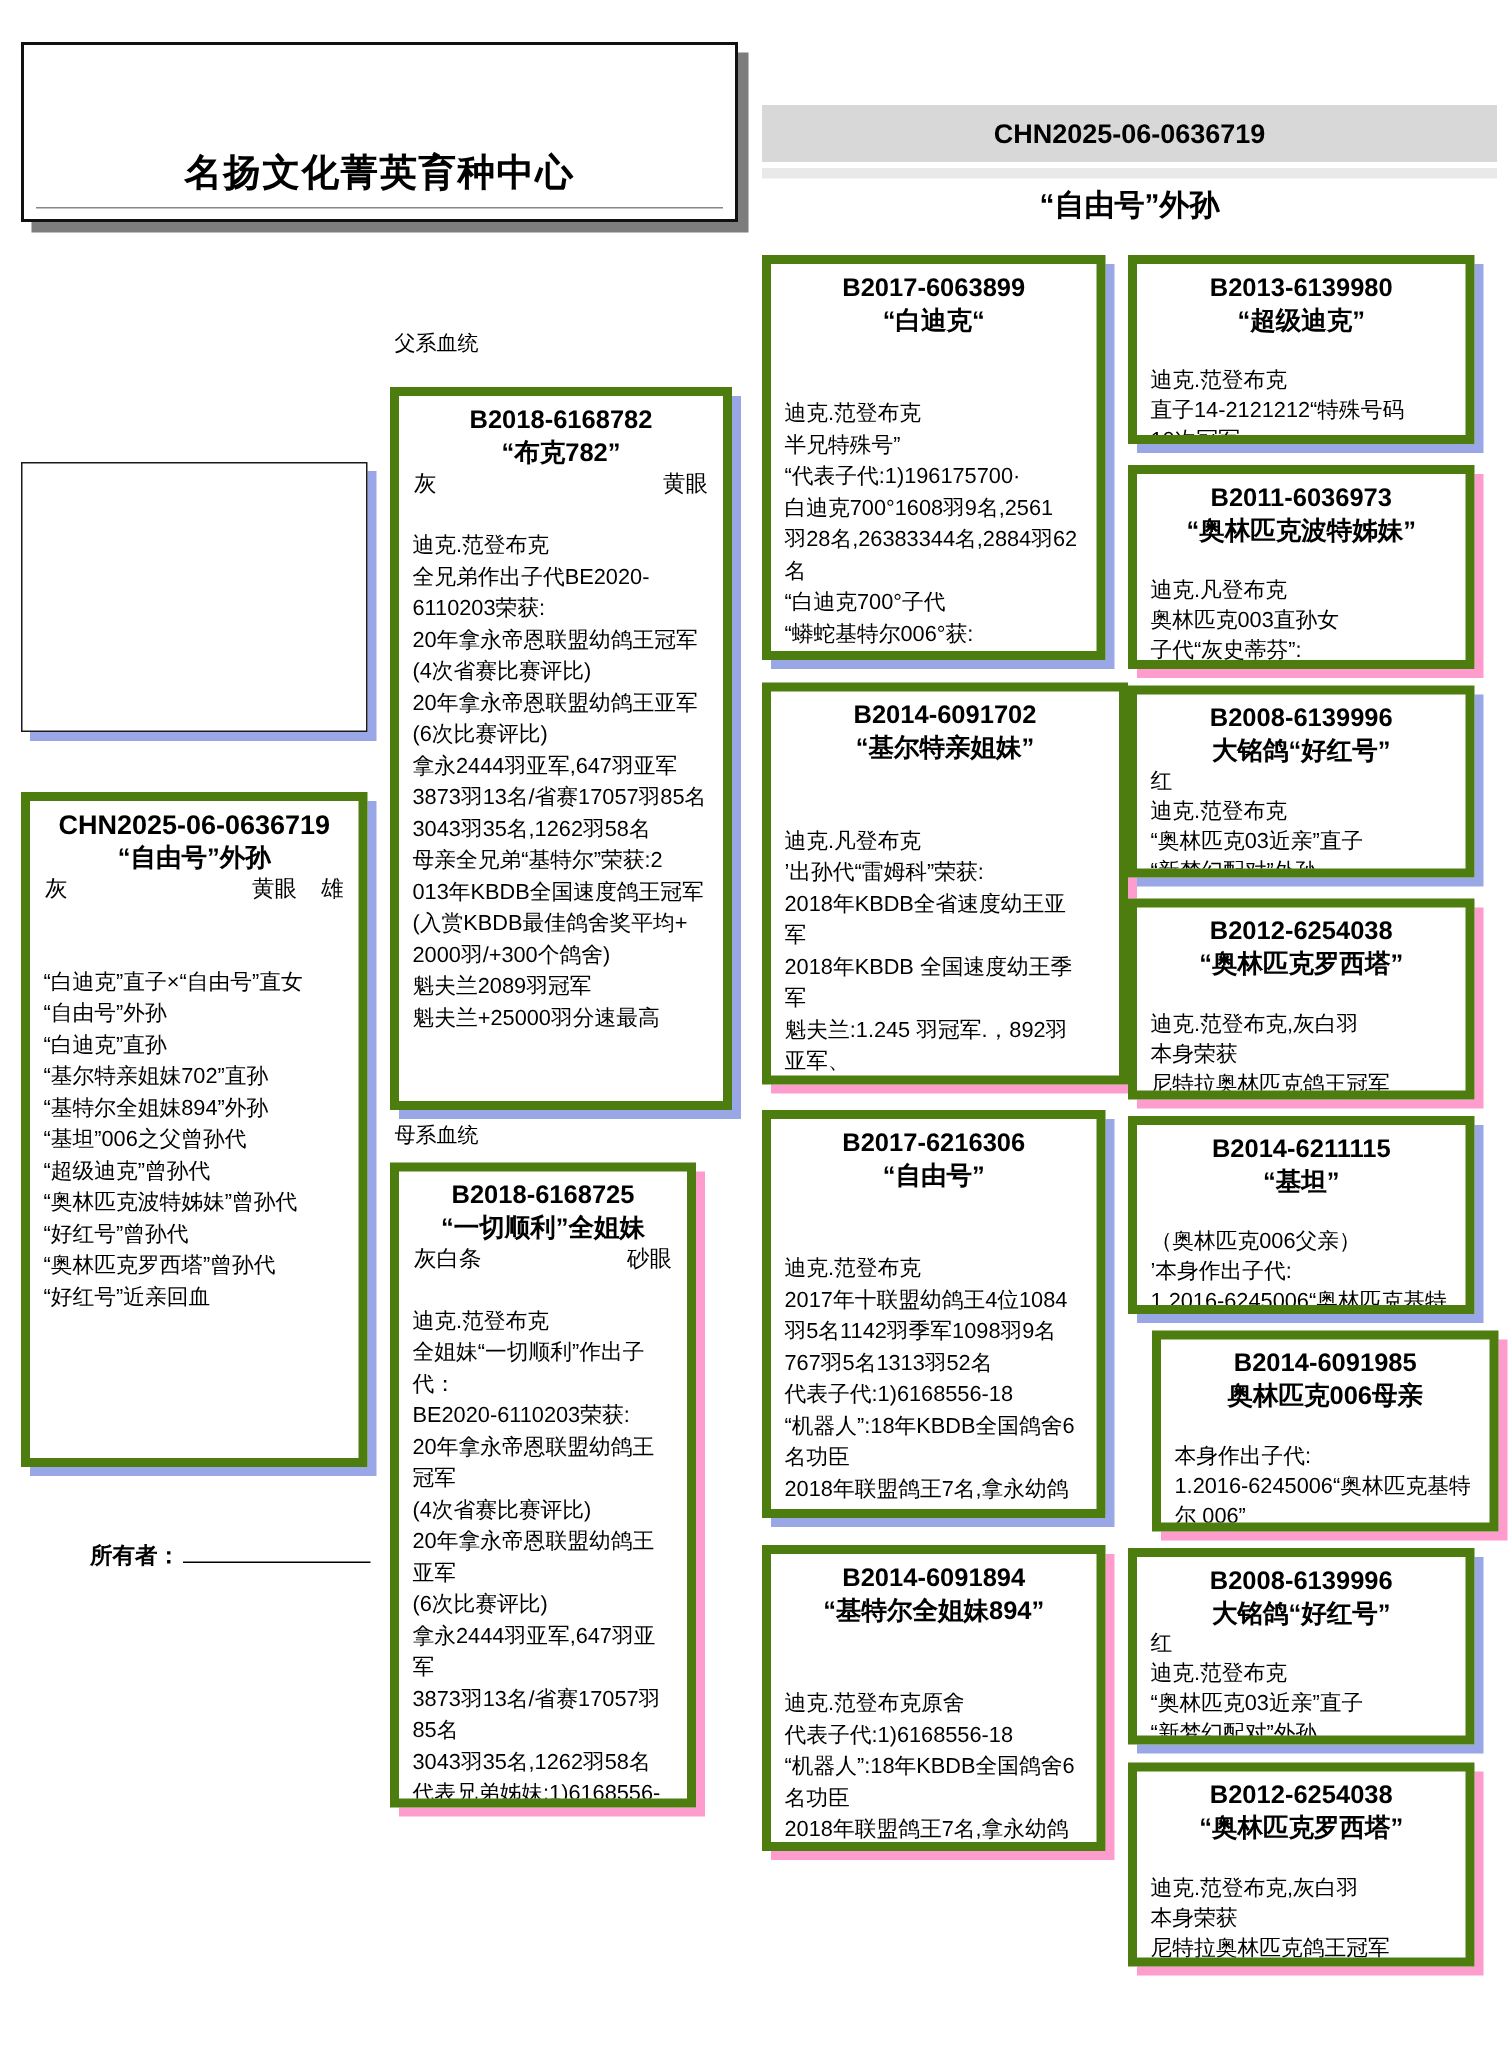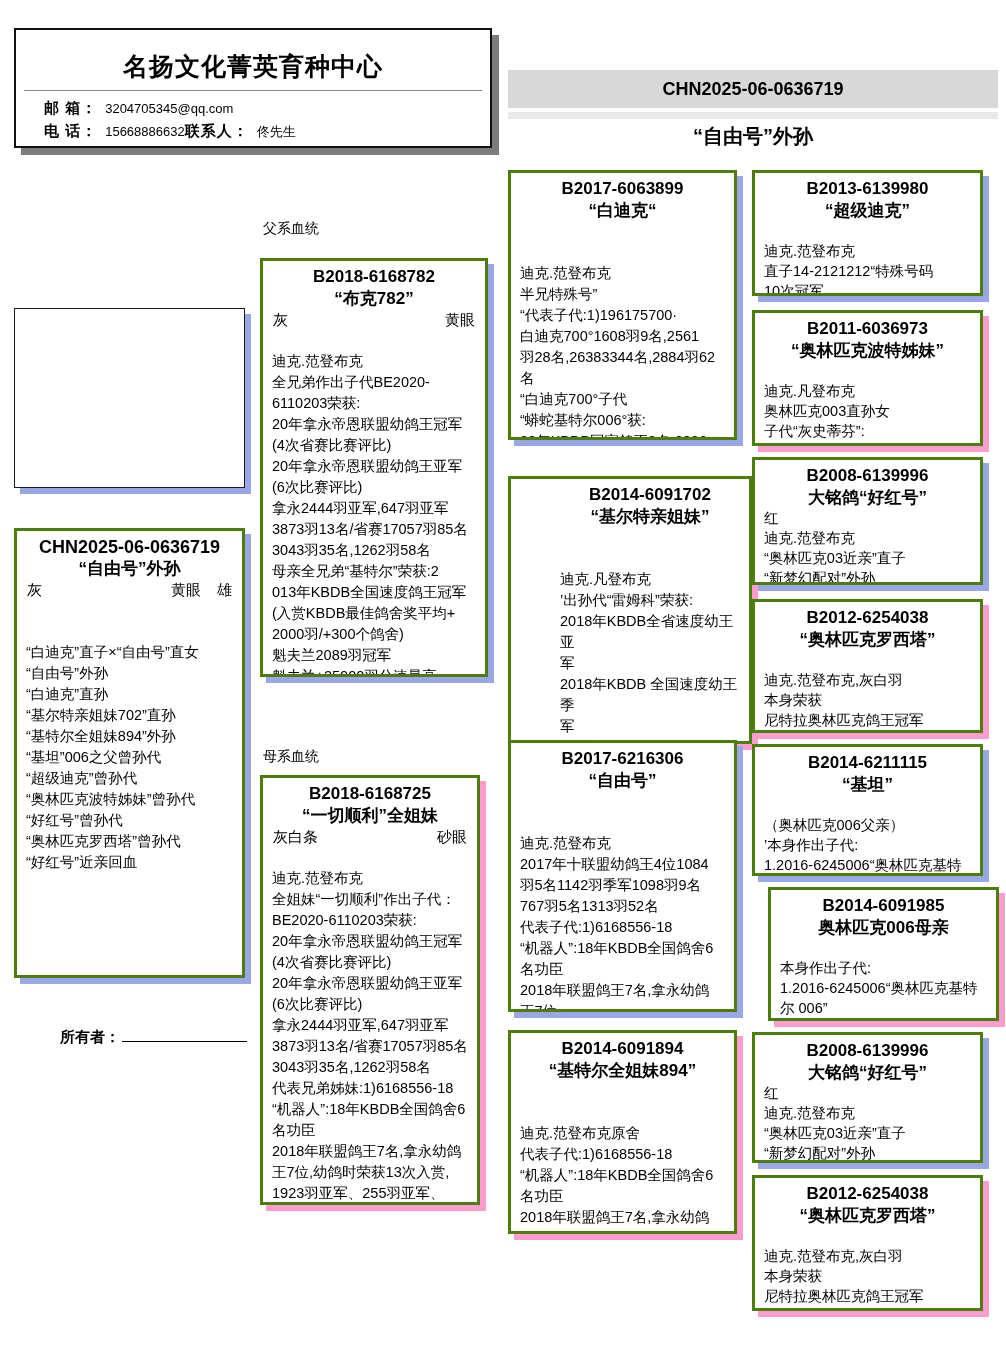--- a/index.html
+++ b/index.html
@@ -8,38 +8,38 @@
   body {
     width:1006px; height:1366px; position:relative; background:#ffffff;
     font-family:"Liberation Sans", sans-serif; color:#000;
   }
   
   .header-box {
     position:absolute; left:14px; top:28px; width:478px; height:120px;
     background:#fff; border:2px solid #111; box-shadow:7px 7px 0 #7d7d7d;
     overflow:hidden;
   }
-  .header-title { font-size:25px; font-weight:bold; text-align:center; padding-top:20px; letter-spacing:1px; }
+  .header-title { font-size:25px; font-weight:bold; text-align:center; padding-top:20px; letter-spacing:1px;margin-top:48px; }
   .header-divider { border:none; border-top:1px solid #888; margin:7px 8px 6px 8px; }
   .header-row { padding-left:28px; font-size:13px; line-height:22px; }
   .hl { font-weight:bold; font-size:15px; letter-spacing:1px; }
   .hv { font-size:13px; margin-left:8px; }
   .hl2 { font-weight:bold; font-size:15px; letter-spacing:1px; }
   
   .banner {
     position:absolute; left:508px; top:70px; width:490px; height:38px;
     background:#d8d8d8; text-align:center; line-height:38px;
     font-size:18px; font-weight:bold;
   }
   .banner-strip { position:absolute; left:508px; top:112px; width:490px; height:7px; background:#e9e9e9; }
   .bird-title { position:absolute; left:508px; top:123px; width:490px; text-align:center; font-size:20px; font-weight:bold; }
   
   .line-label { position:absolute; font-size:14px; font-weight:normal; }
   
-  .box { position:absolute; background:#fff; border:3px solid #4d7c0f; overflow:hidden; }
+  .box { position:absolute; background:#fff; border:6px solid #4d7c0f; overflow:hidden; }
   .shadow-blue { box-shadow:6px 6px 0 var(--male); }
   .shadow-pink { box-shadow:6px 6px 0 var(--female); }
   .ring { font-weight:bold; font-size:17px; text-align:center; margin-top:5px; line-height:22px; }
   .name { font-weight:bold; font-size:17px; text-align:center; line-height:21px; }
   .meta { display:flex; justify-content:space-between; padding:0 10px; font-size:15px; line-height:21px; }
   .meta-right span + span { margin-left:16px; }
   .body { padding:0 9px; font-size:14.5px; line-height:21px; white-space:pre-line; }
   .g3 .body { line-height:20px; font-size:14.5px; }
   .subject-box .ring { font-size:18px; }
   
@@ -90,21 +90,21 @@
 “奥林匹克波特姊妹”曾孙代
 “好红号”曾孙代
 “奥林匹克罗西塔”曾孙代
 “好红号”近亲回血</div>
 </div>
 
 <div class="owner">
   <span>所有者：</span><span class="sig"></span>
 </div>
 
-<div class="box shadow-blue" style="left:260px; top:258px; width:228px; height:419px;">
+<div class="box shadow-blue" style="left:260px; top:258px; width:228px; height:482px;">
   <div class="ring">B2018-6168782</div>
   <div class="name">“布克782”</div>
   <div class="meta">
     <span>灰</span>
     <span>黄眼</span>
   </div>
   <div class="body">
 迪克.范登布克
 全兄弟作出子代BE2020-
 6110203荣获:
@@ -116,21 +116,21 @@
 3873羽13名/省赛17057羽85名
 3043羽35名,1262羽58名
 母亲全兄弟“基特尔”荣获:2
 013年KBDB全国速度鸽王冠军
 (入赏KBDB最佳鸽舍奖平均+
 2000羽/+300个鸽舍)
 魁夫兰2089羽冠军
 魁夫兰+25000羽分速最高</div>
 </div>
 
-<div class="box shadow-pink" style="left:260px; top:775px; width:220px; height:430px;">
+<div class="box shadow-pink" style="left:260px; top:775px; width:204px; height:430px;">
   <div class="ring">B2018-6168725</div>
   <div class="name">“一切顺利”全姐妹</div>
   <div class="meta">
     <span>灰白条</span>
     <span>砂眼</span>
   </div>
   <div class="body">
 迪克.范登布克
 全姐妹“一切顺利”作出子代：
 BE2020-6110203荣获:
@@ -157,21 +157,21 @@
 迪克.范登布克
 半兄特殊号”
 “代表子代:1)196175700·
 白迪克700°1608羽9名,2561
 羽28名,26383344名,2884羽62
 名
 “白迪克700°子代
 “蟒蛇基特尔006°获:
 20年KBDB国家鸽王8名,2826</div>
 </div>
-<div class="box shadow-pink" style="left:508px; top:476px; width:244px; height:268px;padding-left:40px;">
+<div class="box shadow-pink" style="left:508px; top:455px; width:244px; height:268px;">
   <div class="ring">B2014-6091702</div>
   <div class="name">“基尔特亲姐妹”</div>
   <div class="body">
 
 迪克.凡登布克
 ’出孙代“雷姆科”荣获:
 2018年KBDB全省速度幼王亚
 军
 2018年KBDB 全国速度幼王季
 军

